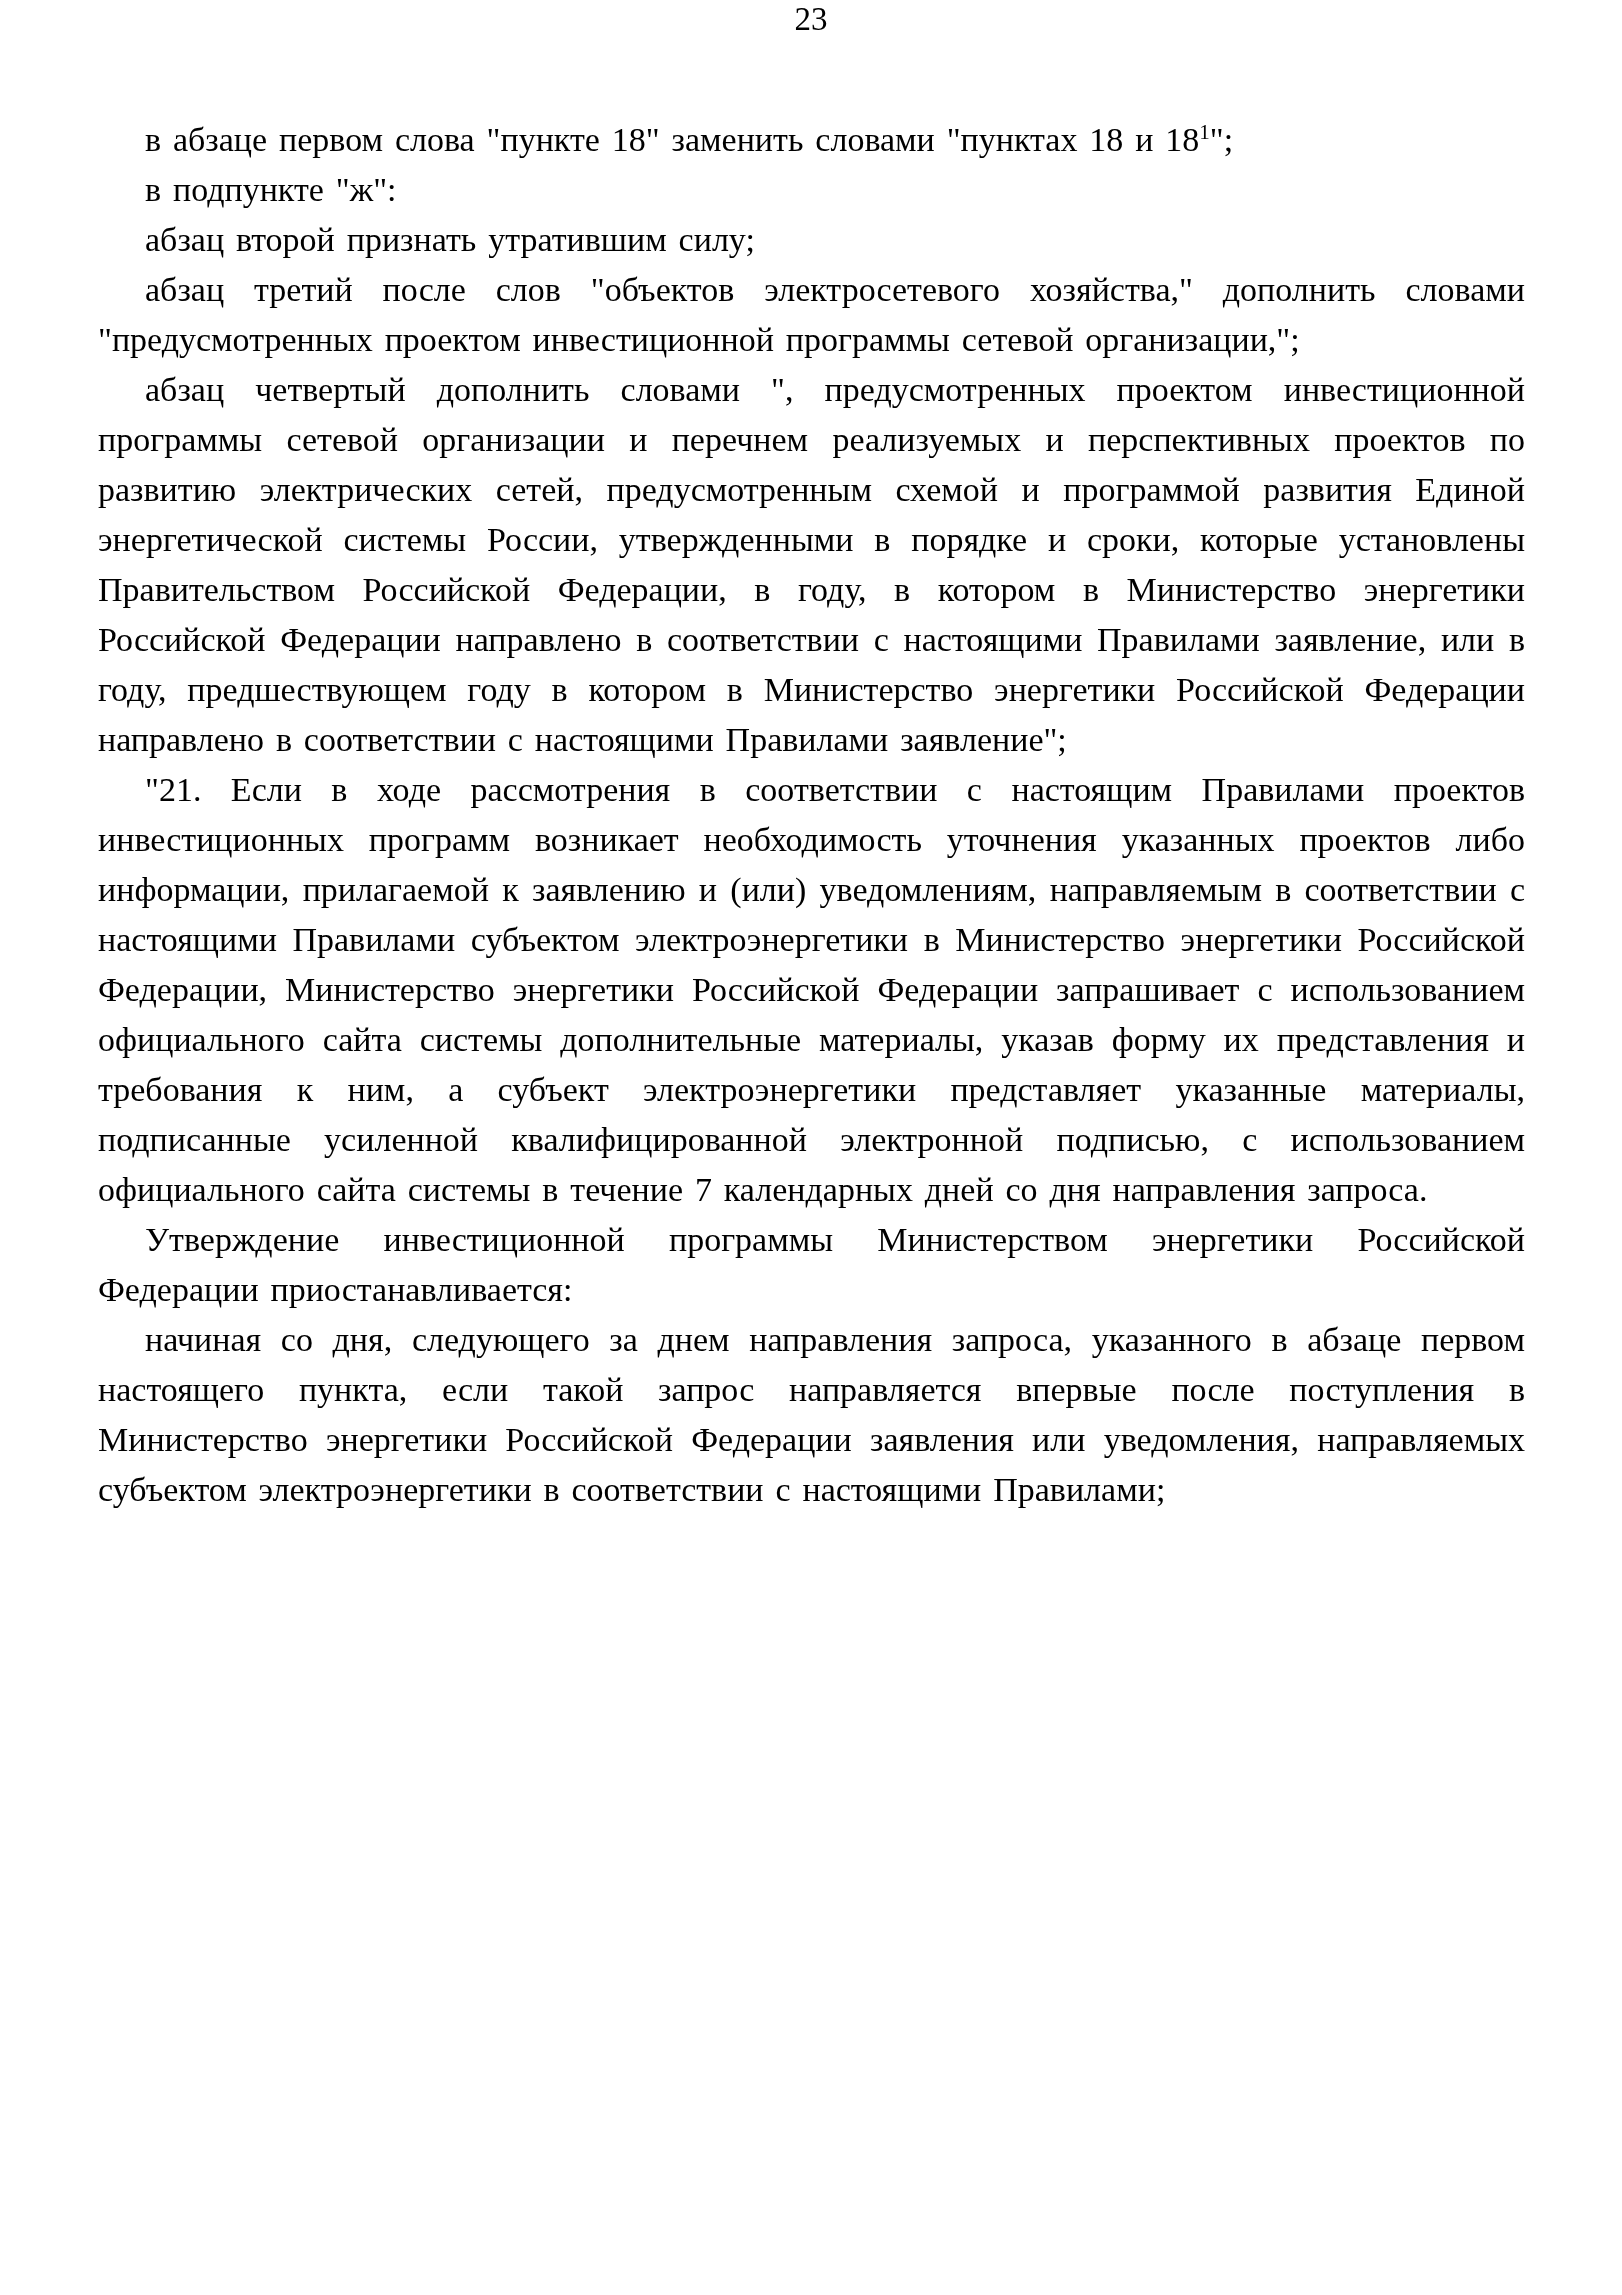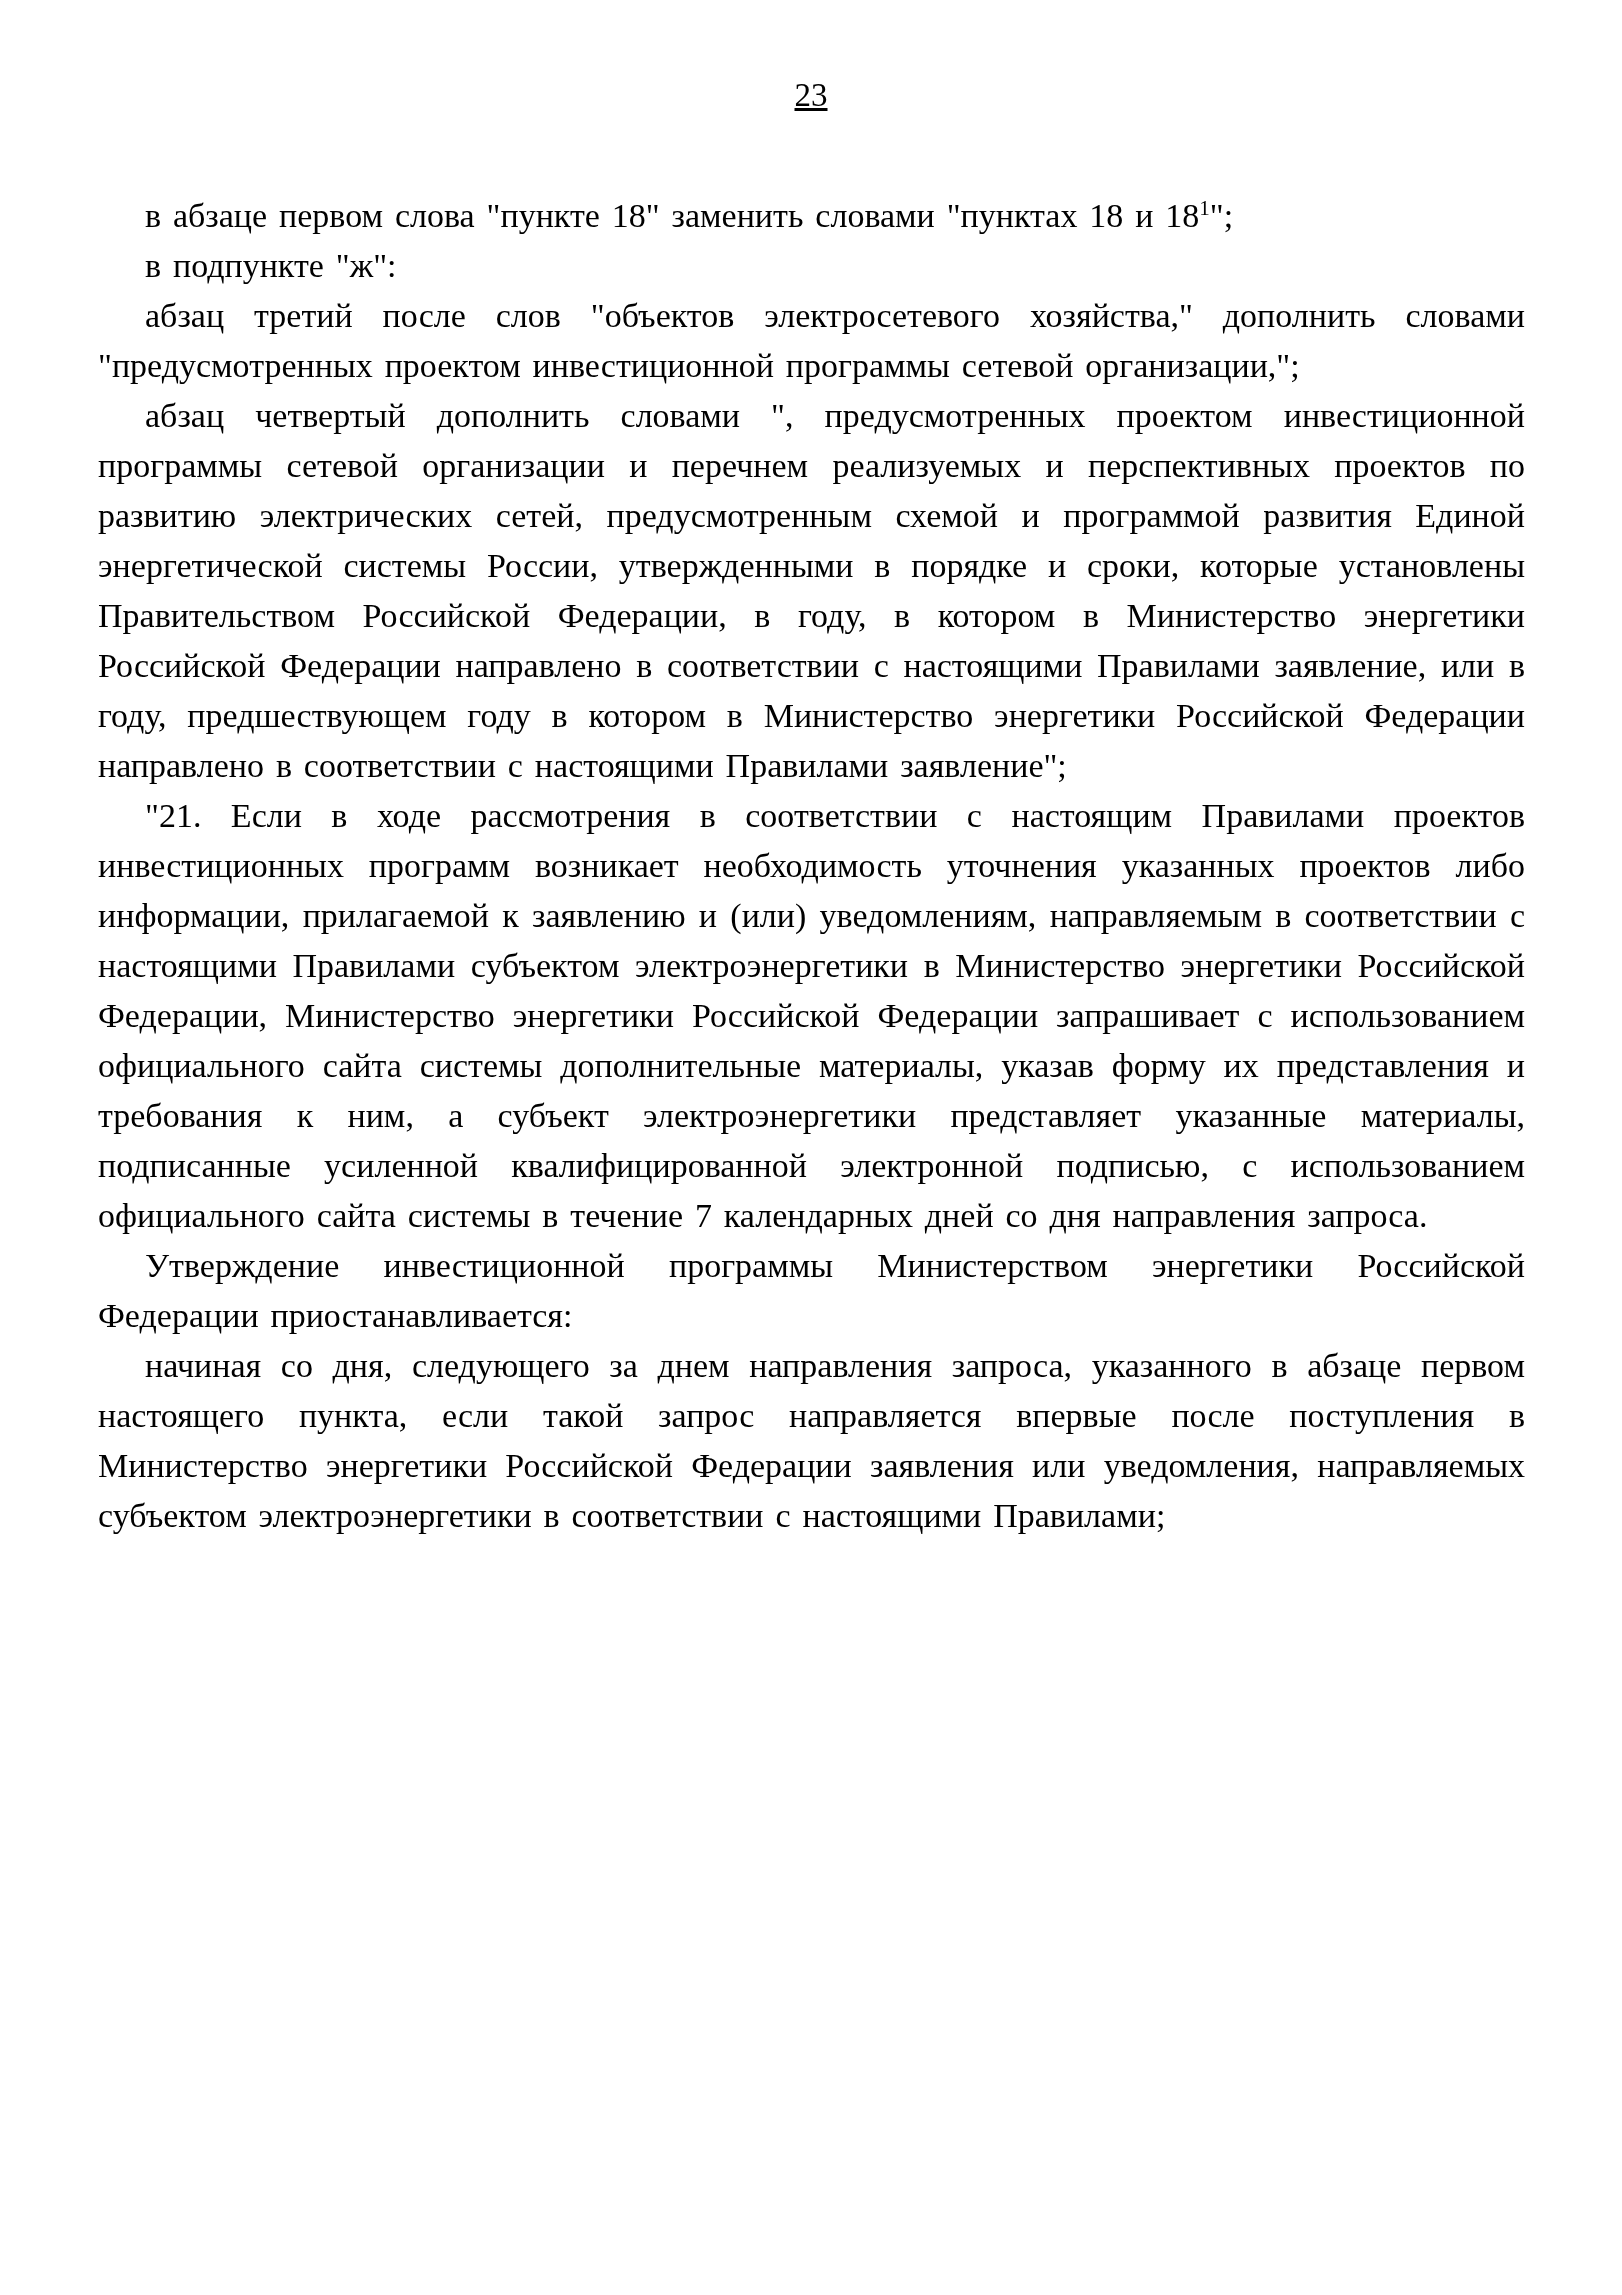--- a/index.html
+++ b/index.html
@@ -10,25 +10,23 @@
   .page {
     position: relative;
     width: 1622px;
     height: 2295px;
     background: #ffffff;
     color: #000000;
     font-family: "Liberation Serif", "DejaVu Serif", serif;
     overflow: hidden;
   }
   .page-number {
-    padding-top: 76px;
     text-align: center;
     font-size: 33px;
     line-height: 38px;
-    text-decoration: underline;
   }
   .doc-body {
     margin: 77px 97px 0 98px;
     font-size: 34px;
     line-height: 50px;
     text-align: justify;
     word-spacing: 0.10em;
   }
   .para {
     margin: 0;
@@ -43,20 +41,21 @@
 </style>
 </head>
 <body>
 
 <div class="page">
   <div class="page-number">23</div>
 
   <div class="doc-body">
     <p class="para"><span>в абзаце первом слова "пункте 18" заменить словами "пунктах 18 и 18</span><sup>1</sup><span>";</span></p>
     <p class="para">в подпункте "ж":</p>
+    <p class="para">абзац второй признать утратившим силу;</p>
     <p class="para">абзац третий после слов "объектов электросетевого хозяйства," дополнить словами "предусмотренных проектом инвестиционной программы сетевой организации,";</p>
     <p class="para">абзац четвертый дополнить словами ", предусмотренных проектом инвестиционной программы сетевой организации и перечнем реализуемых и перспективных проектов по развитию электрических сетей, предусмотренным схемой и программой развития Единой энергетической системы России, утвержденными в порядке и сроки, которые установлены Правительством Российской Федерации, в году, в котором в Министерство энергетики Российской Федерации направлено в соответствии с настоящими Правилами заявление, или в году, предшествующем году в котором в Министерство энергетики Российской Федерации направлено в соответствии с настоящими Правилами заявление";</p>
     <p class="para">"21. Если в ходе рассмотрения в соответствии с настоящим Правилами проектов инвестиционных программ возникает необходимость уточнения указанных проектов либо информации, прилагаемой к заявлению и (или) уведомлениям, направляемым в соответствии с настоящими Правилами субъектом электроэнергетики в Министерство энергетики Российской Федерации, Министерство энергетики Российской Федерации запрашивает с использованием официального сайта системы дополнительные материалы, указав форму их представления и требования к ним, а субъект электроэнергетики представляет указанные материалы, подписанные усиленной квалифицированной электронной подписью, с использованием официального сайта системы в течение 7 календарных дней со дня направления запроса.</p>
     <p class="para">Утверждение инвестиционной программы Министерством энергетики Российской Федерации приостанавливается:</p>
     <p class="para">начиная со дня, следующего за днем направления запроса, указанного в абзаце первом настоящего пункта, если такой запрос направляется впервые после поступления в Министерство энергетики Российской Федерации заявления или уведомления, направляемых субъектом электроэнергетики в соответствии с настоящими Правилами;</p>
   </div>
 </div>
 
 
 </body></html>

